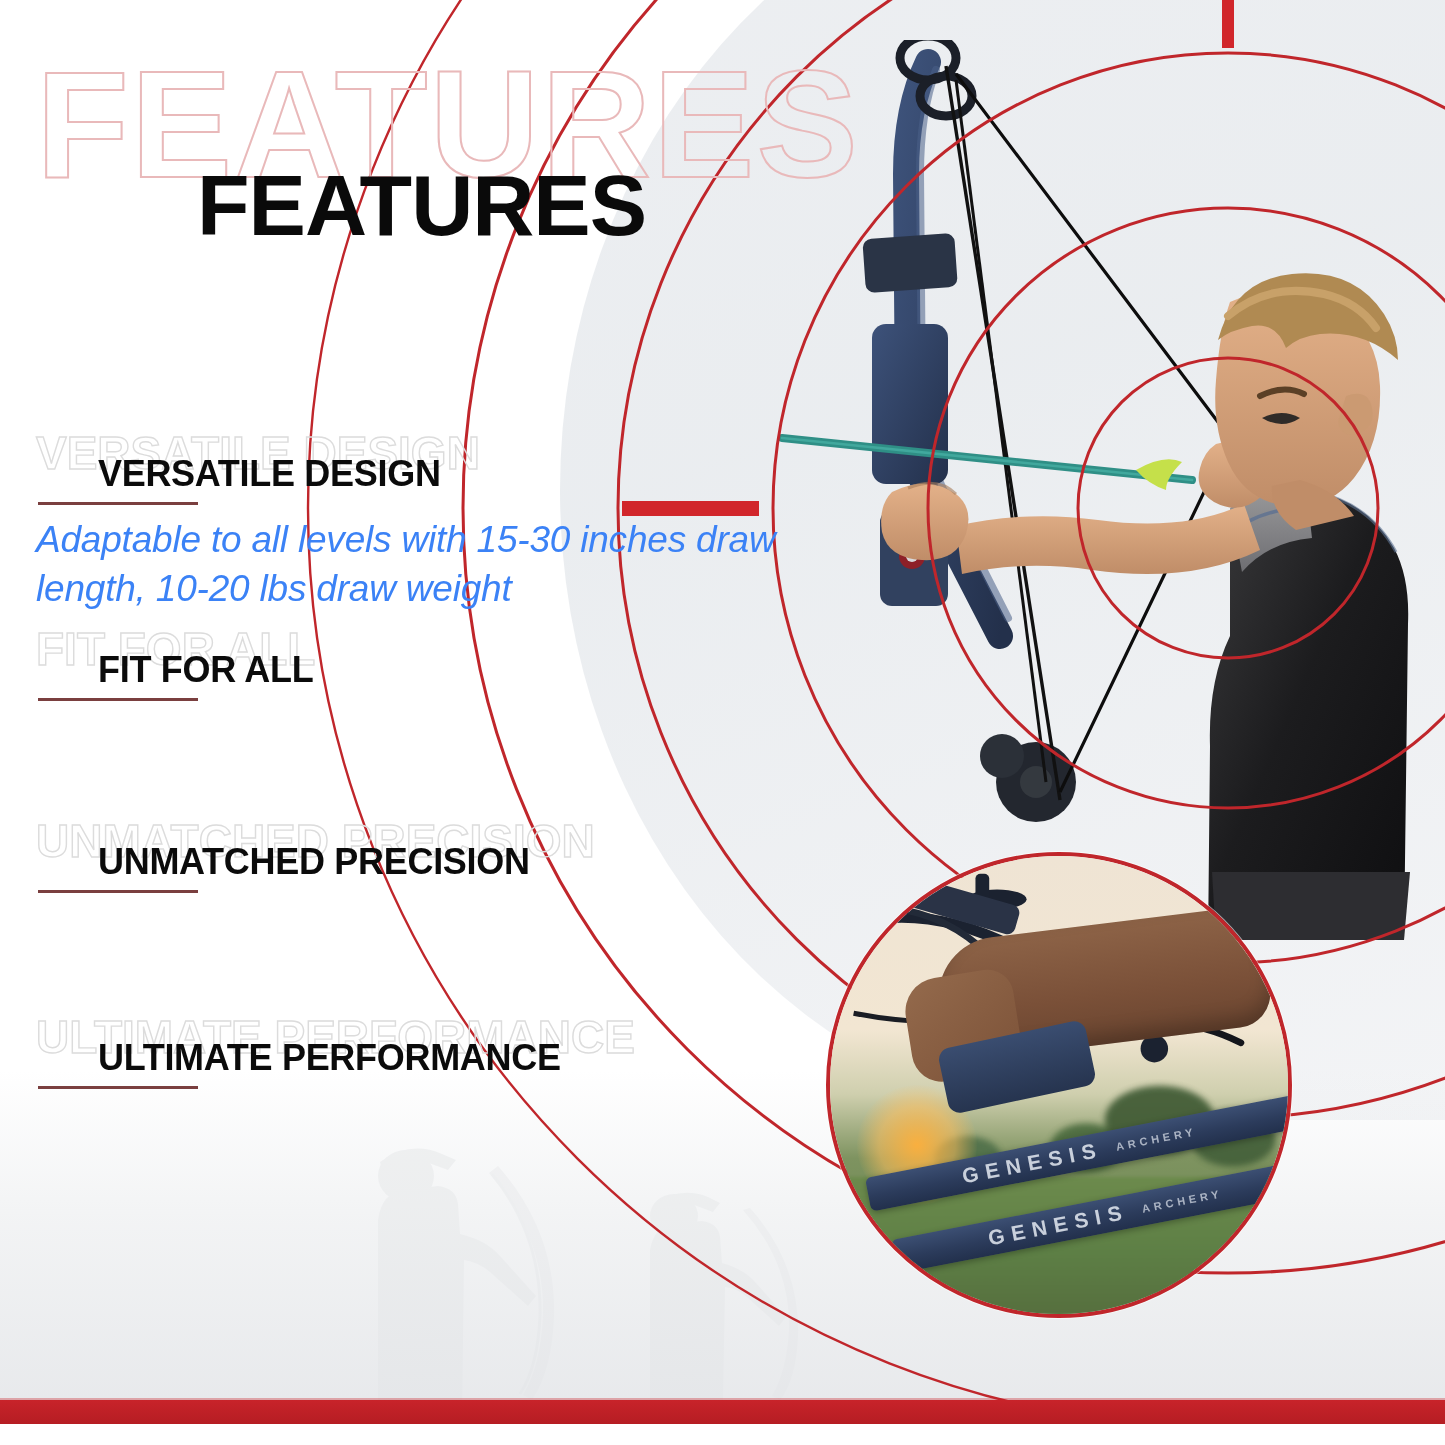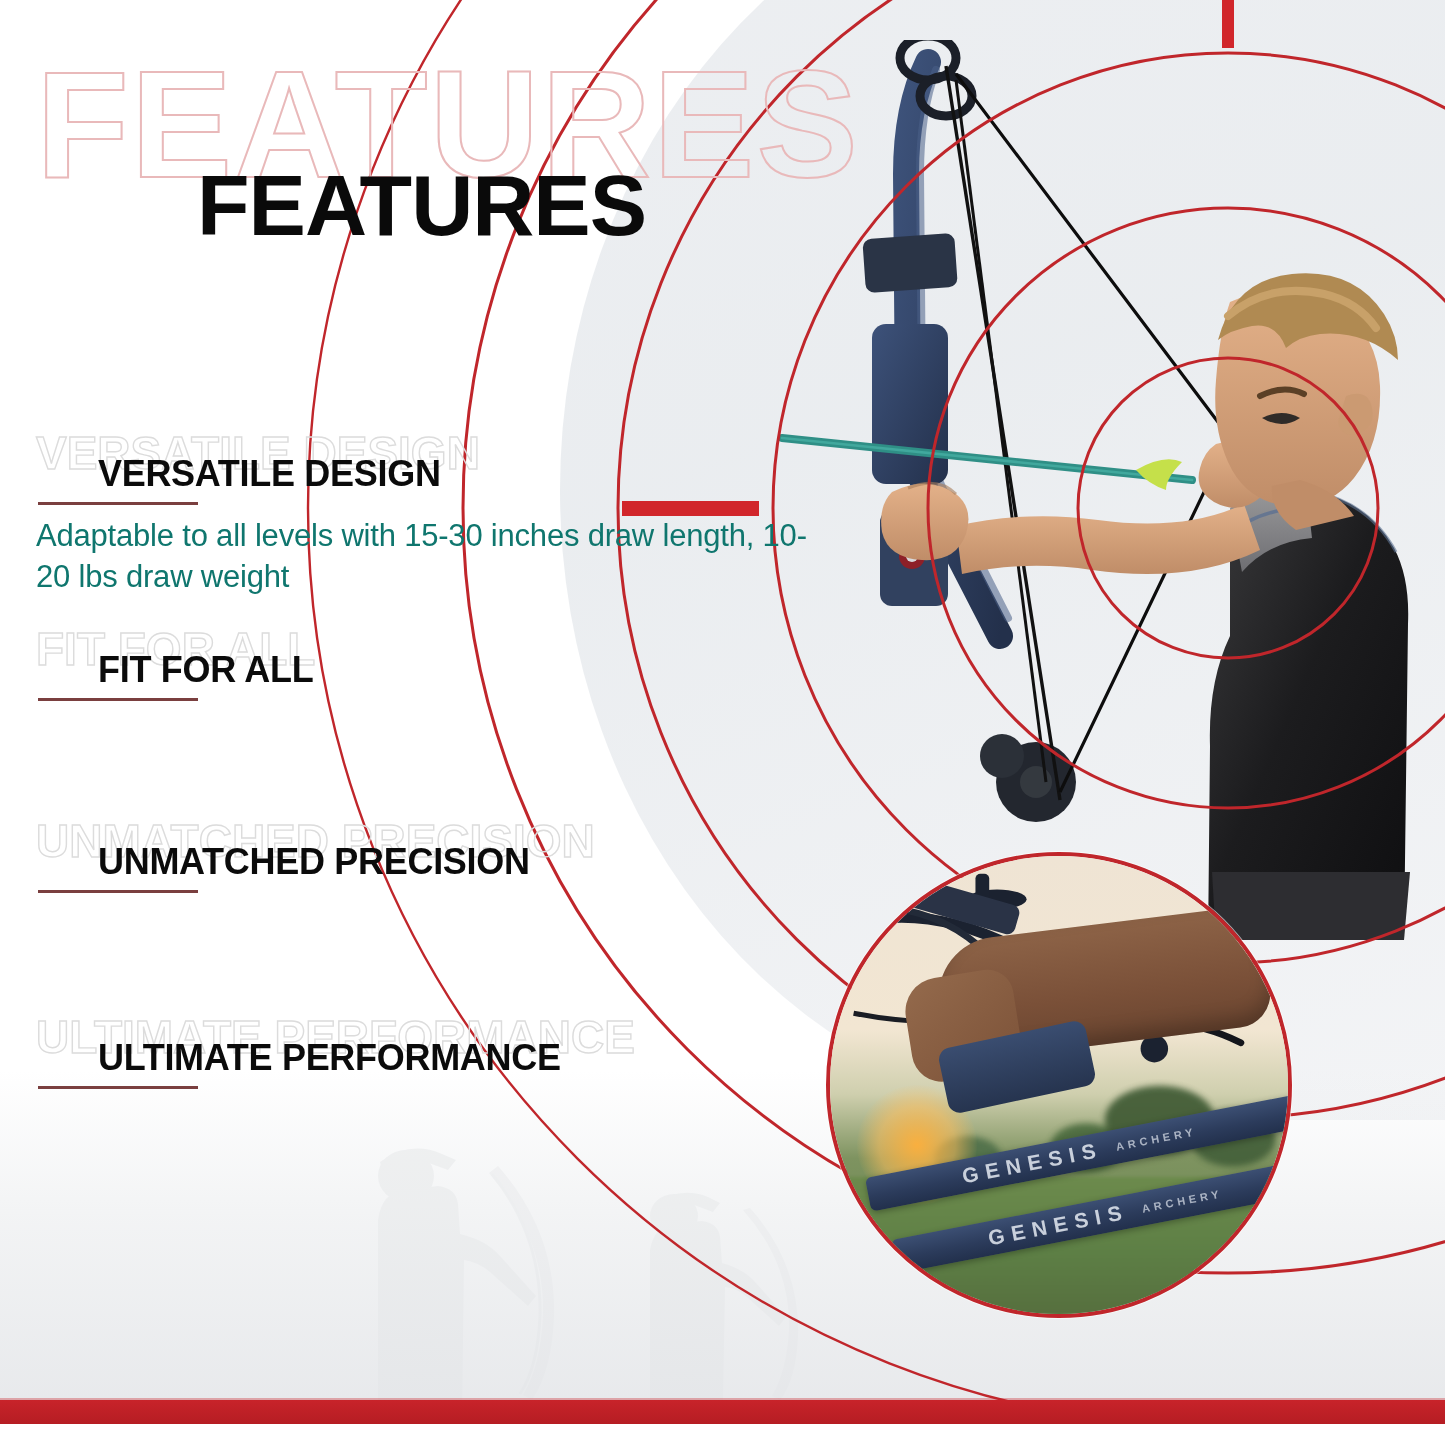--- a/index.html
+++ b/index.html
@@ -59,22 +59,22 @@
   .feat .head {
     position:relative; margin-left:62px; padding-top:26px;
     font-size:36px; font-weight:700; color:#0b0b0b;
     line-height:1; white-space:nowrap; letter-spacing:-.3px;
   }
   .feat .rule {
     position:absolute; left:2px; top:72px;
     width:160px; height:3px; background:#7a3f3f;
   }
   .feat .body {
-    margin-top:24px; font-size:31px; 
-    color:#0f766e; line-height:1.32; letter-spacing:-.2px;
+    margin-top:24px; font-size:37px; font-style:italic;
+    color:#3b82f6; line-height:1.32; letter-spacing:-.2px;
   }
 
   #f1 { top:392px; }
   #f2 { top:588px; }
   #f3 { top:780px; }
   #f4 { top:976px; }
 
   
   .hero { position:absolute; left:760px; top:40px; width:685px; height:900px; }
 

